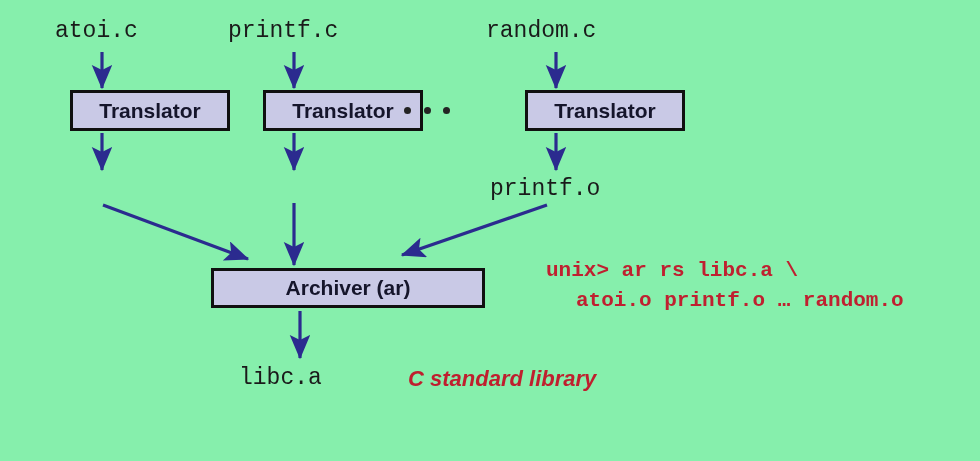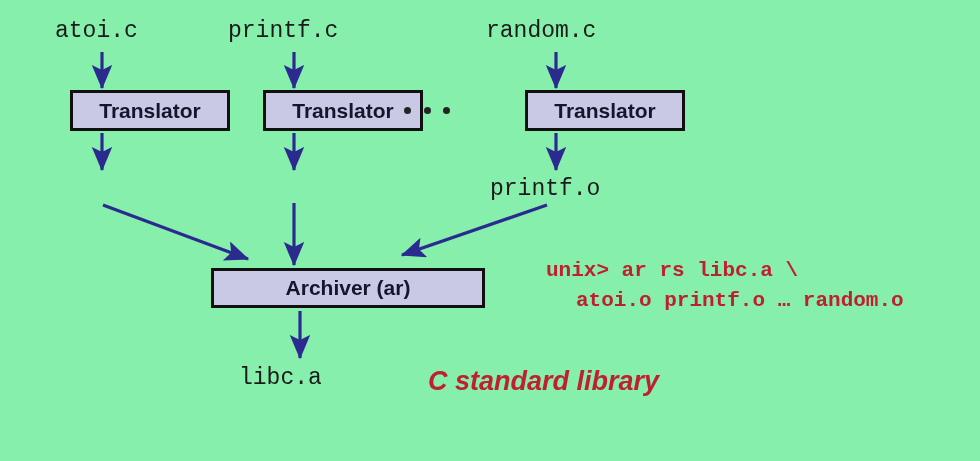--- a/index.html
+++ b/index.html
@@ -74,25 +74,24 @@
     font-size: 21px;
     color: #bf2030;
     white-space: pre;
     line-height: 1;
   }
   #caption-lib {
     position: absolute;
     font-family: "Liberation Sans", sans-serif;
     font-weight: bold;
     font-style: italic;
-    font-size: 27px;
+    font-size: 22px;
     color: #bf1f2e;
     white-space: pre;
     line-height: 1;
-    margin-left: 20px;
   }
 </style>
 </head>
 <body>
 
 <div id="canvas">
 
   <svg class="arrows" viewBox="0 0 980 461">
     <defs>
       <marker id="ah" markerWidth="9" markerHeight="9" refX="7.2" refY="3.2" orient="auto" markerUnits="strokeWidth">

